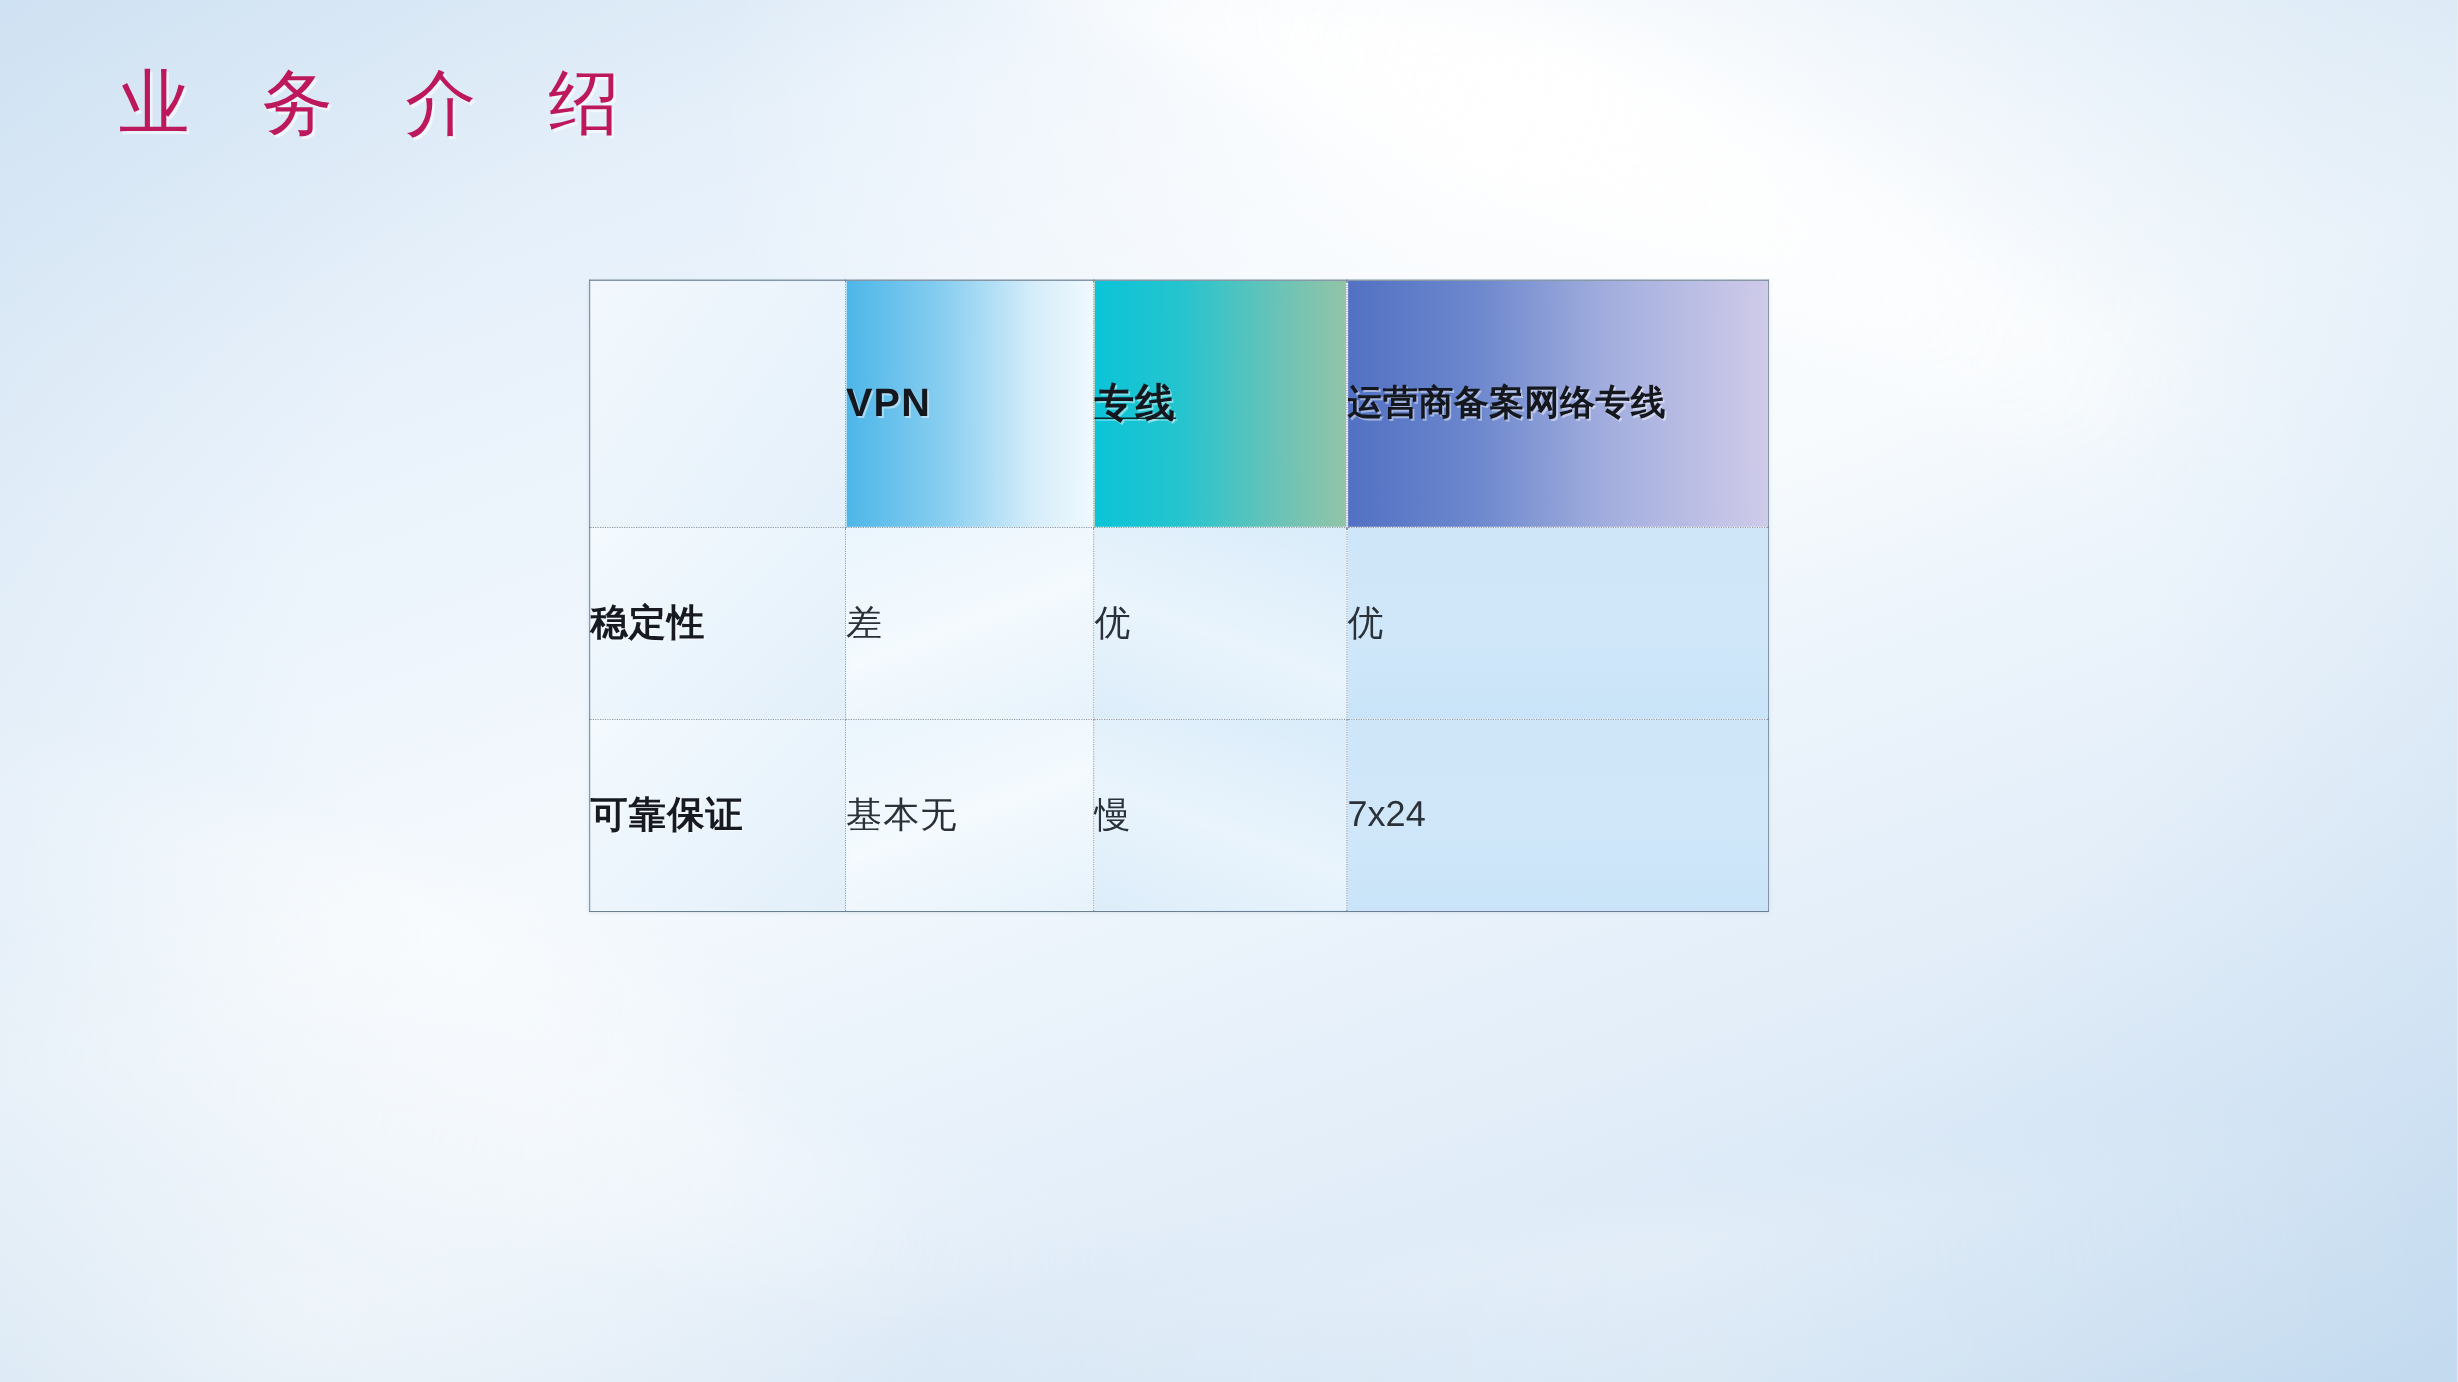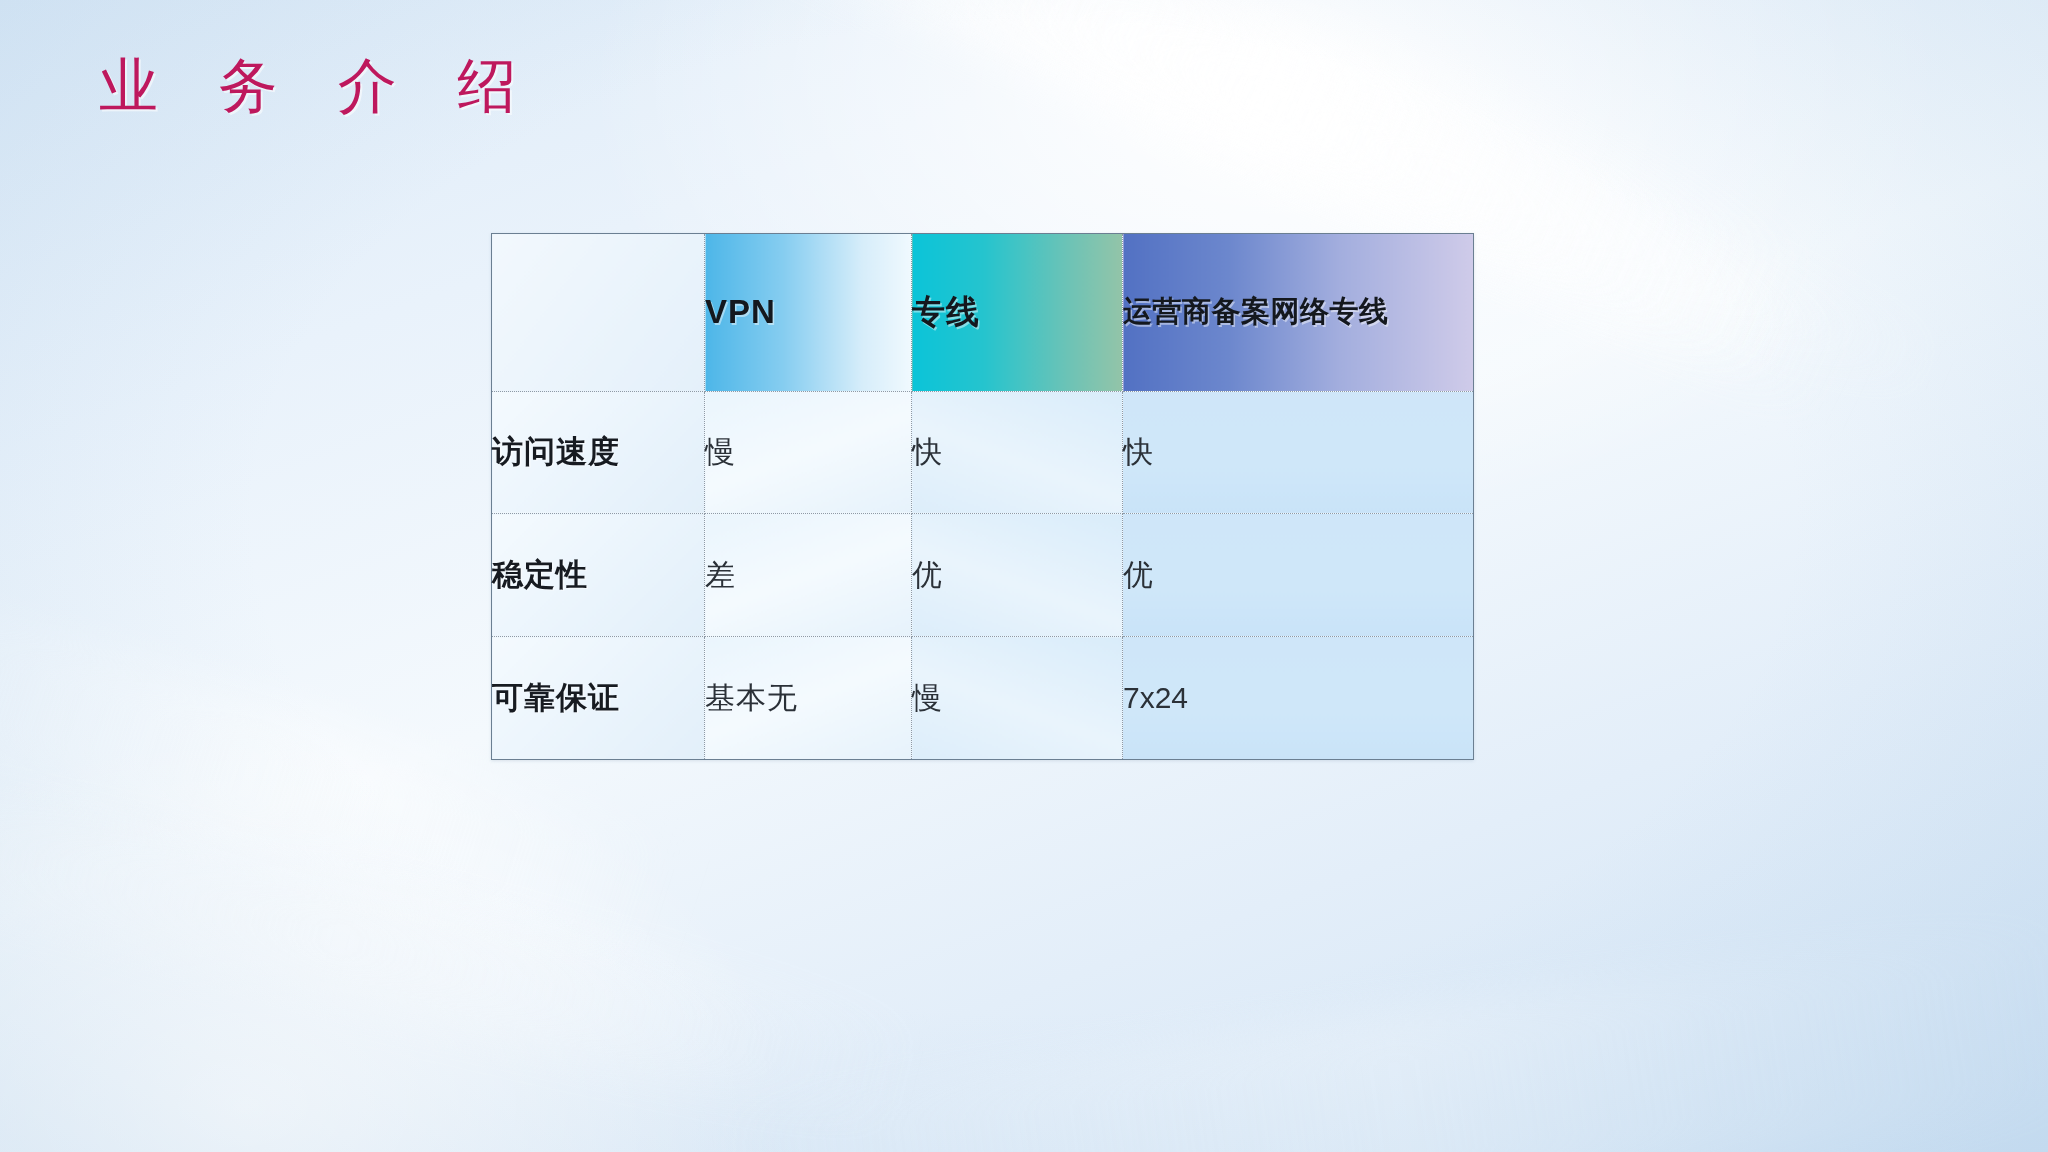--- a/index.html
+++ b/index.html
@@ -63,21 +63,21 @@
   col.c0{width:213px;}
   col.c1{width:207px;}
   col.c2{width:211px;}
   col.c3{width:351px;}
 
   tr.hdr td{height:117px;border-top:none;}
   tr.row td{height:91px;}
 
   .h0{background:linear-gradient(125deg,#f2f8fd 0%,#e4f0fa 100%);}
   .h1{background:linear-gradient(90deg,#4db6e8 0%,#86cdf0 38%,#d6edfa 76%,#f0f9fe 100%);}
-  .h2{background:linear-gradient(90deg,#0bc4d8 0%,#25c4ce 34%,#6cc3b6 74%,#93c4a8 100%);}
+  .h2{background:linear-gradient(90deg,#0bc4d8 0%,#25c4ce 34%,#6cc3b6 74%,#93c4a8 100%);text-decoration:underline;}
   .h3{background:linear-gradient(90deg,#5271c3 0%,#6c87cd 30%,#a3aede 62%,#cfcbe9 100%);}
 
   .hdr-label{
     font-size:33px;font-weight:bold;color:#14181e;
     text-shadow:1.5px 1.5px 0 rgba(255,255,255,.45);
     letter-spacing:1px;
   }
   .hdr-label.long{font-size:29px;letter-spacing:.5px;font-family:Liberation Serif, serif;}
 
   
@@ -125,26 +125,20 @@
           <span class="hdr-label">VPN</span>
         </td>
         <td class="h2">
           <span class="hdr-label">专线</span>
         </td>
         <td class="h3">
           <span class="hdr-label long">运营商备案网络专线</span>
         </td>
       </tr>
 
-      <tr class="row">
-        <td class="d0"><span class="rowlabel">访问速度</span></td>
-        <td class="d1"><span class="cellval">慢</span></td>
-        <td class="d2"><span class="cellval">快</span></td>
-        <td class="d3"><span class="cellval">快</span></td>
-      </tr>
 
       <tr class="row">
         <td class="d0"><span class="rowlabel">稳定性</span></td>
         <td class="d1"><span class="cellval">差</span></td>
         <td class="d2"><span class="cellval">优</span></td>
         <td class="d3"><span class="cellval">优</span></td>
       </tr>
 
 
 

